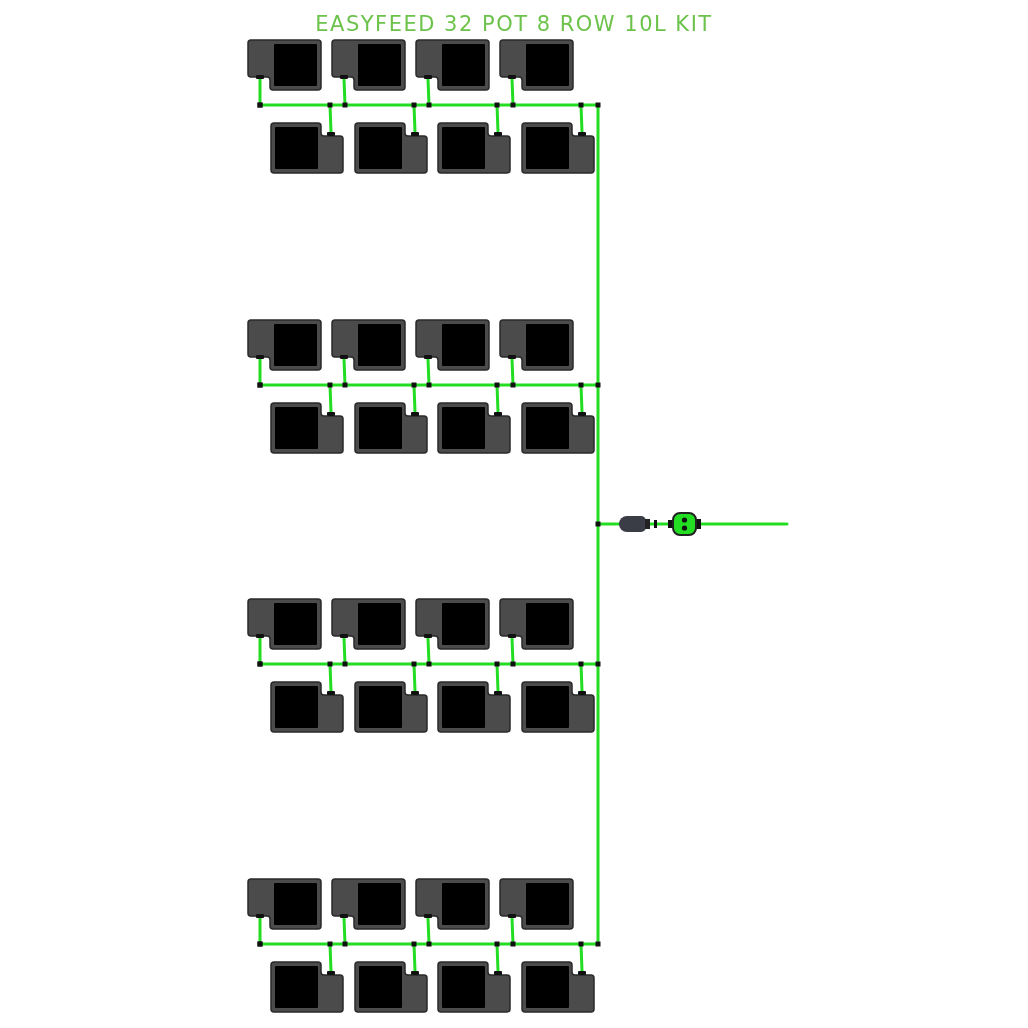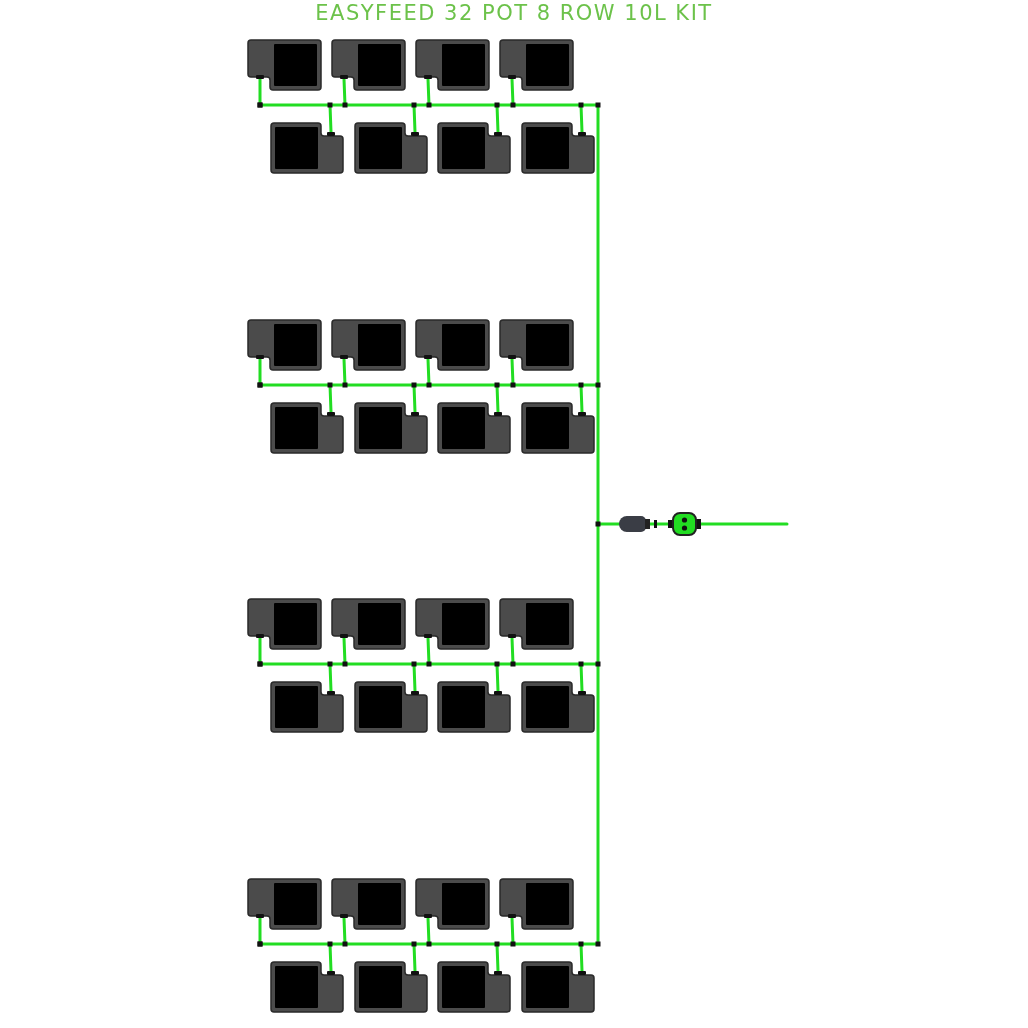--- a/index.html
+++ b/index.html
@@ -1,18 +1,18 @@
 <!DOCTYPE html>
 <html><head>
 <meta charset="utf-8">
 <style>
   html, body { margin: 0; padding: 0; background: #ffffff; }
   body { width: 1028px; height: 1028px; position: relative; overflow: hidden; font-family: "DejaVu Sans", sans-serif; }
   #title {
-    position: absolute; left: 0; top: 0; width: 1028px; text-align: center;
+    position: absolute; left: 0; top: 11px; width: 1028px; text-align: center;
     font-family: "DejaVu Sans", sans-serif; font-size: 21px; letter-spacing: 1.5px;
     color: #6cc24a; line-height: 26px; font-weight: normal;
   }
   #diagram { position: absolute; left: 0; top: 0; }
 </style>
 </head>
 <body>
 
 <div id="title">EASYFEED 32 POT 8 ROW 10L KIT</div>
 

